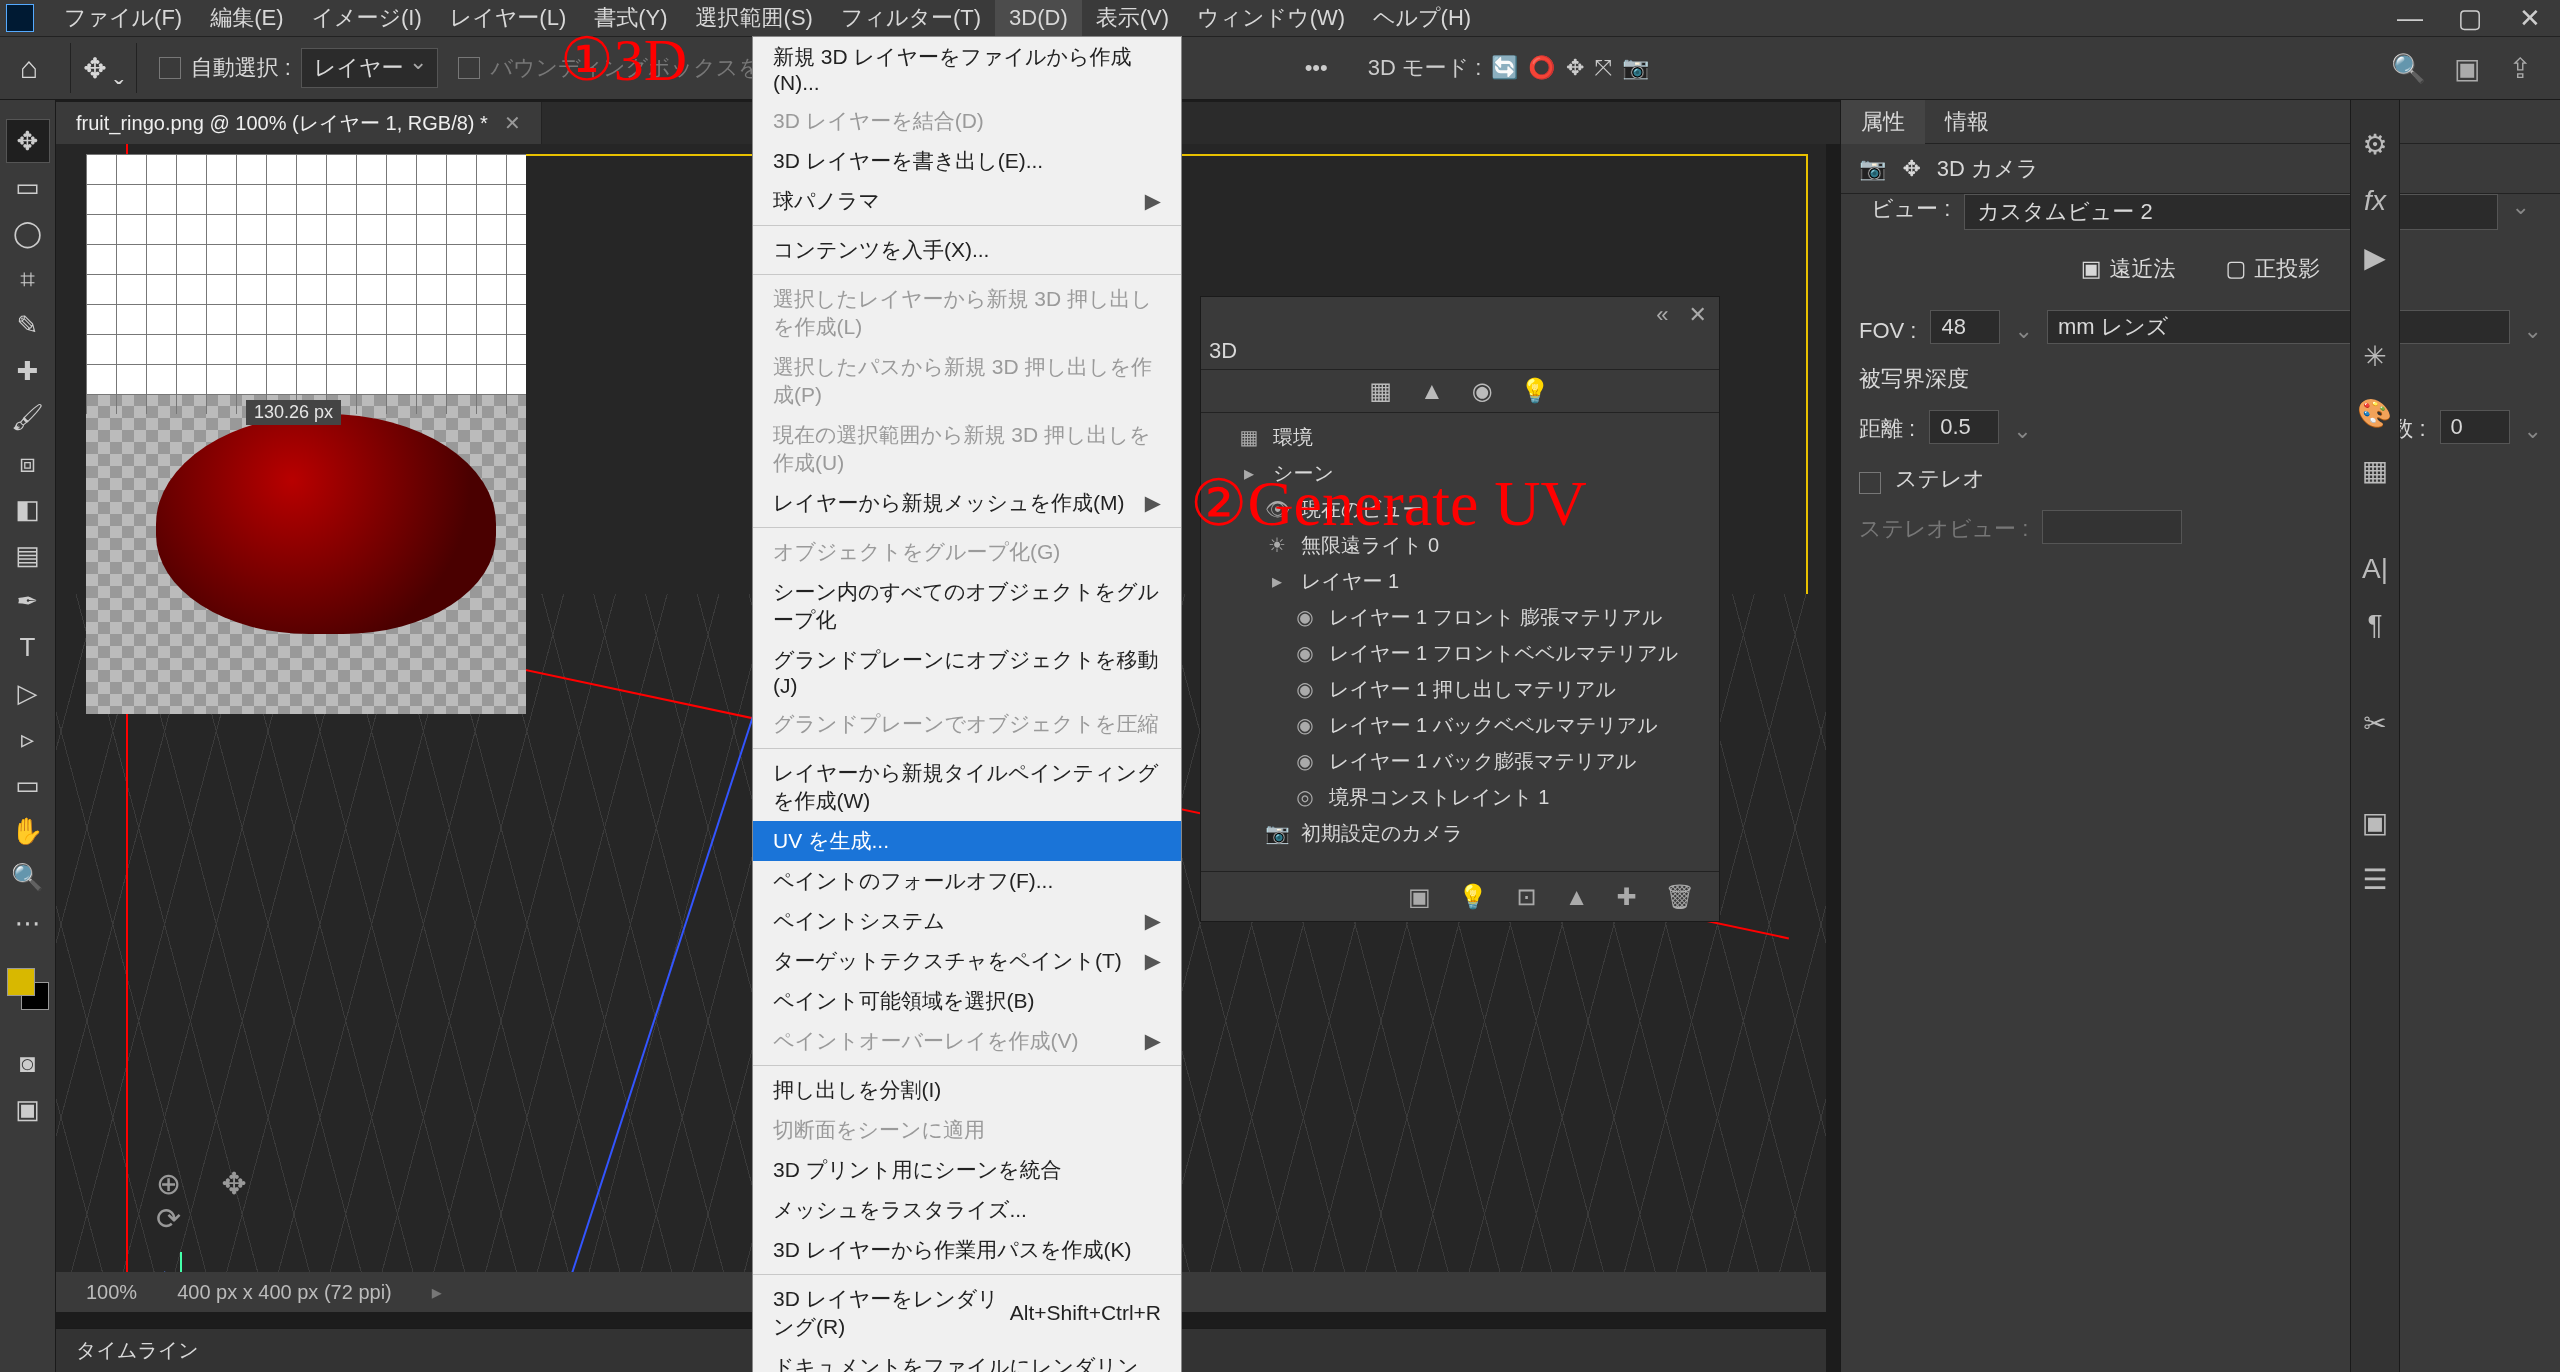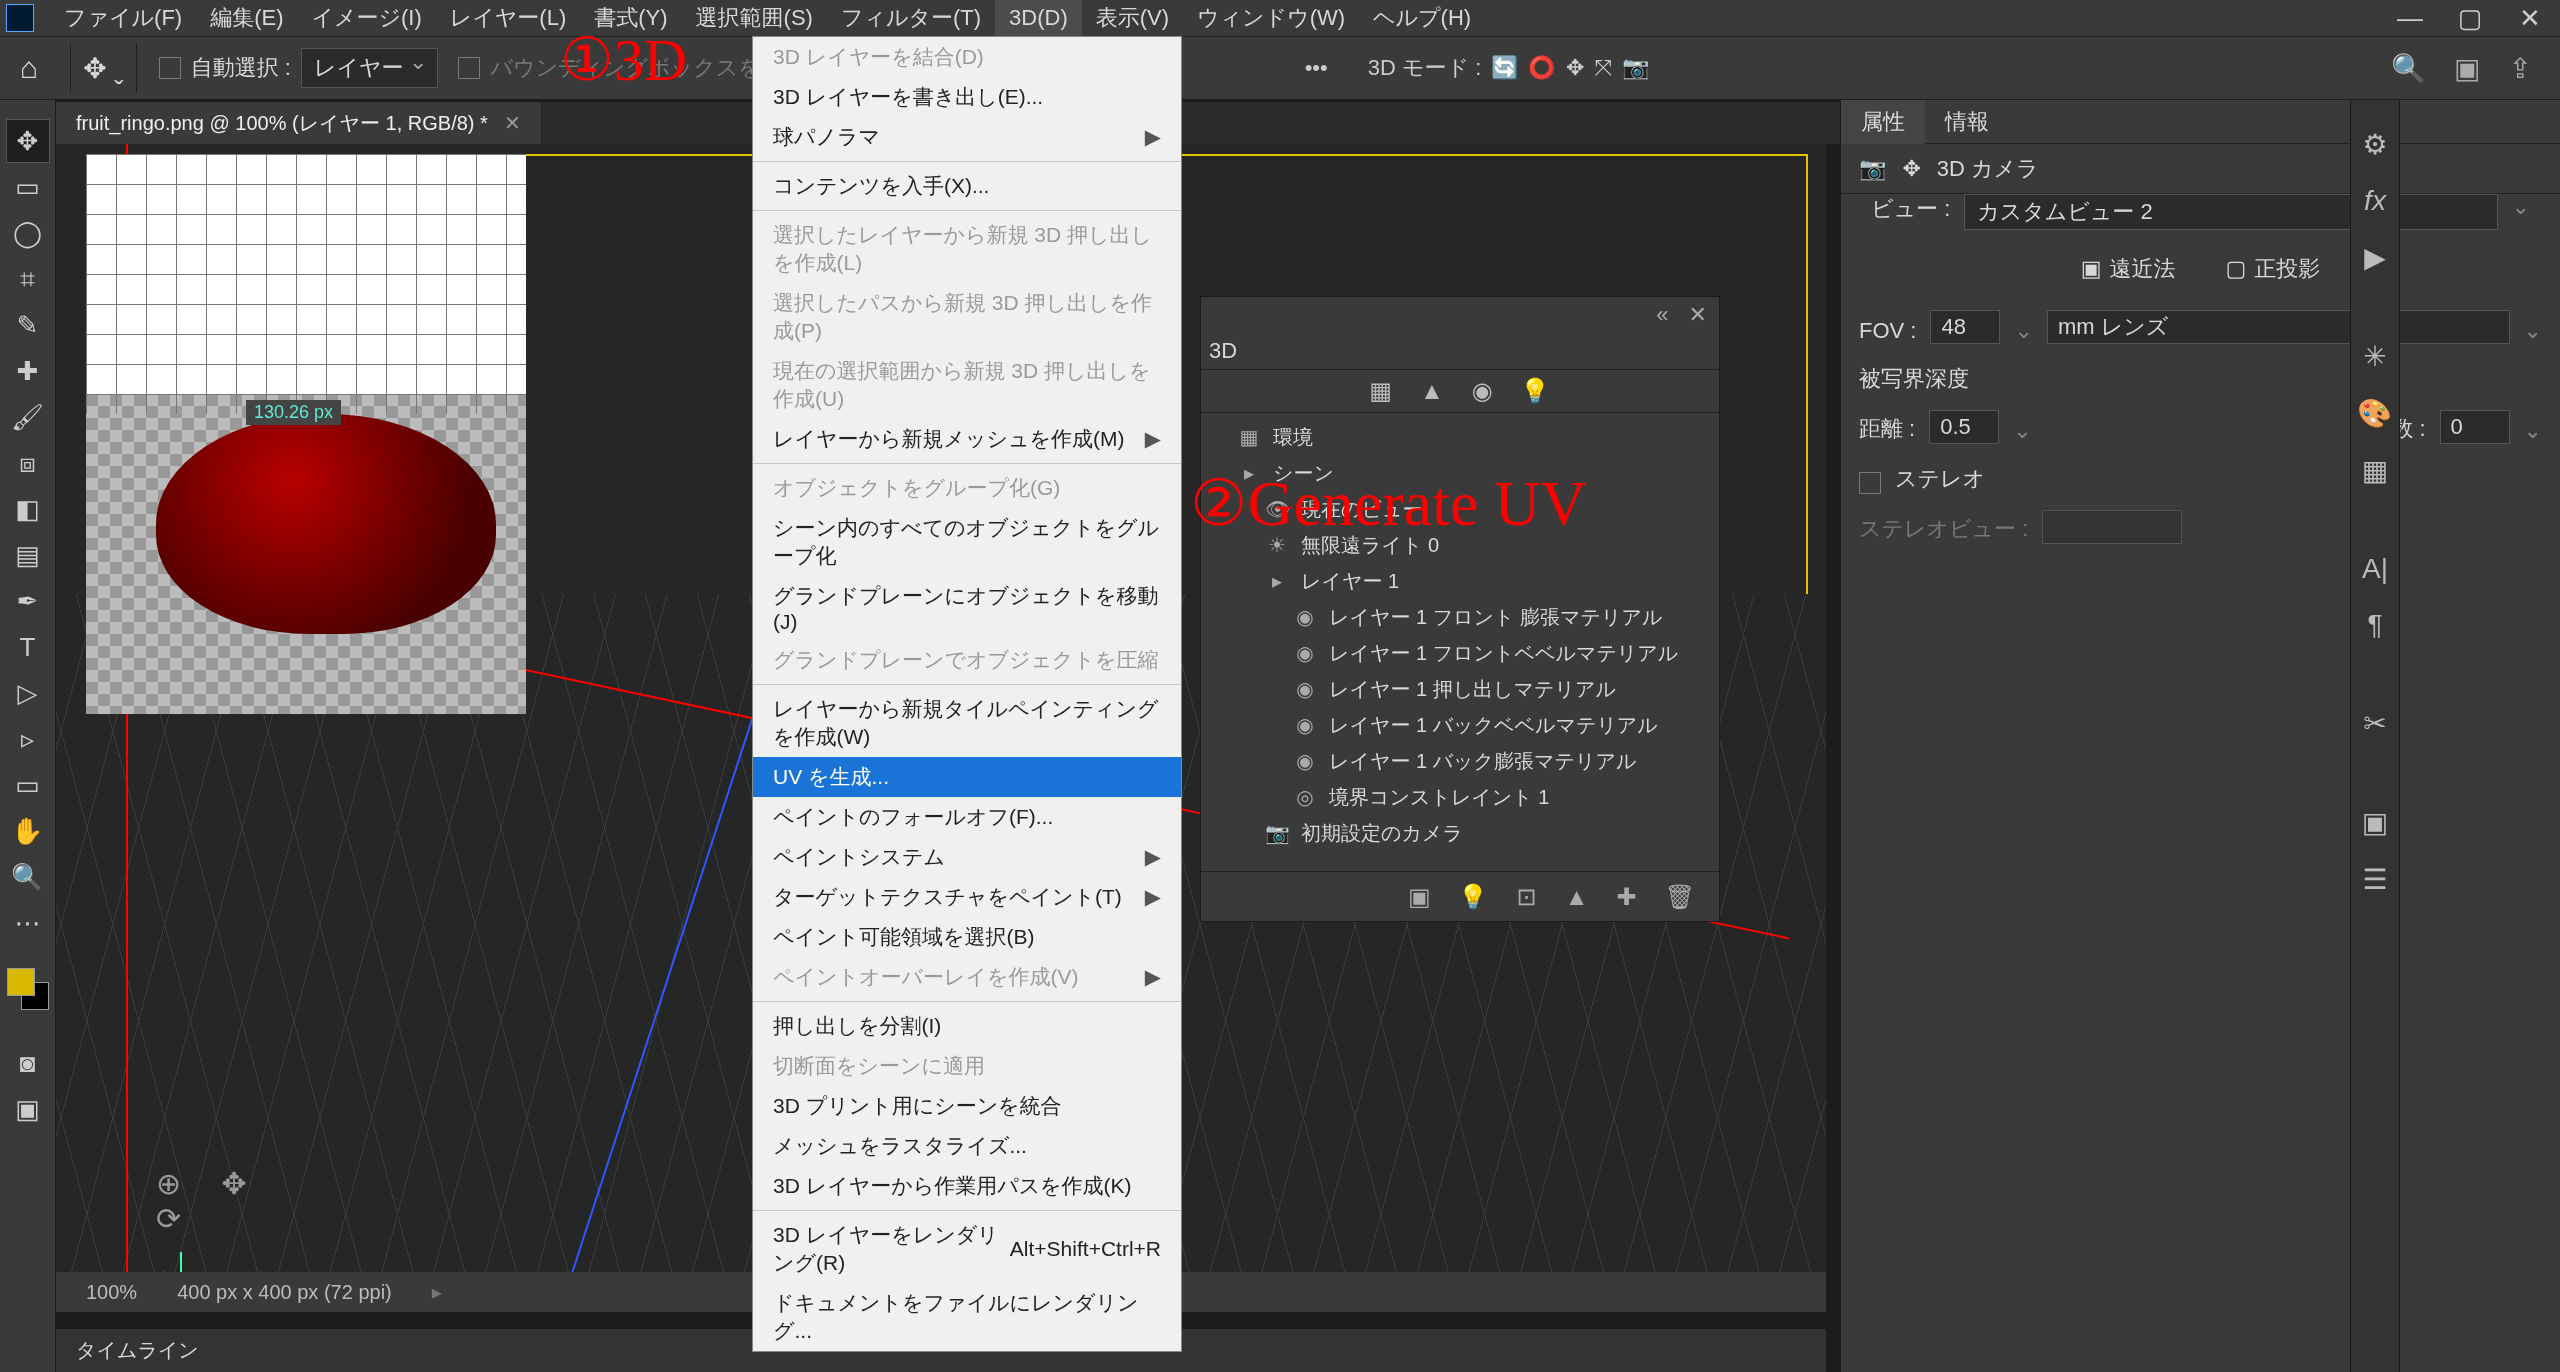--- a/index.html
+++ b/index.html
@@ -41,21 +41,21 @@
       repeating-linear-gradient(75deg,#3a3a3a 0 1px,transparent 1px 50px),
       repeating-linear-gradient(-75deg,#3a3a3a 0 1px,transparent 1px 50px),
       #262626}
   .imgframe{position:absolute;left:30px;top:10px;width:440px;height:560px;background:
       repeating-conic-gradient(#bbb 0 25%,#999 0 50%) 0 0/24px 24px}
   .imgframe .white{position:absolute;left:0;top:0;width:440px;height:240px;background:#fff}
   .imgframe .grid{position:absolute;left:0;top:0;width:440px;height:260px;
       background:linear-gradient(#777 1px,transparent 1px) 0 0/30px 30px,
                  linear-gradient(90deg,#777 1px,transparent 1px) 0 0/30px 30px}
   .imgframe .apple{position:absolute;left:70px;top:260px;width:340px;height:220px;background:radial-gradient(circle at 40% 30%,#b80000,#4a0000 70%);border-radius:50% 50% 45% 45%}
-  .ruler-lbl{position:absolute;left:160px;top:246px;background:#444;color:#5eead4;font-size:18px;padding:2px 8px}
+  .ruler-lbl{position:absolute;left:160px;top:246px;background:#444;color:#e5e5e5;font-size:18px;padding:2px 8px}
   .yline{position:absolute;left:70px;top:0;width:2px;height:1168px;background:#ff0000}
   .yline2{position:absolute;left:70px;top:440px;width:1700px;height:2px;background:#ff0000;transform-origin:left center;transform:rotate(12deg)}
   .bline{position:absolute;left:700px;top:560px;width:2px;height:600px;background:#3355ff;transform-origin:top center;transform:rotate(18deg)}
   .sel-outline{position:absolute;left:64px;top:10px;width:1688px;height:1260px;border:2px solid #e8c000;pointer-events:none}
   .axiswidget{position:absolute;left:100px;bottom:86px;width:120px;height:60px;color:#999;font-size:30px;letter-spacing:16px}
   .axis3d{position:absolute;left:100px;bottom:20px;width:50px;height:50px}
   .statusbar{position:absolute;left:0;bottom:0;width:1770px;height:40px;background:#3a3a3a;display:flex;align-items:center;gap:40px;padding-left:30px;font-size:20px;color:#bbb}
   
   .ddmenu{position:absolute;left:752px;top:36px;width:430px;background:#f0f0f0;color:#222;z-index:40;border:1px solid #888;font-size:21px}
   .ddmenu .row{padding:6px 20px;display:flex;justify-content:space-between;align-items:center}
@@ -203,20 +203,23 @@
     <span>400 px x 400 px (72 ppi)</span>
     <span style="color:#777">▸</span>
   </div>
 </div>
 
 <div class="timeline">
   <span>タイムライン</span>
 </div>
 
 <div class="ddmenu" id="ddmenu">
+    <div class="row">
+      <span>新規 3D レイヤーをファイルから作成(N)...</span>
+    </div>
     <div class="row dis">
       <span>3D レイヤーを結合(D)</span>
     </div>
     <div class="row">
       <span>3D レイヤーを書き出し(E)...</span>
     </div>
     <div class="row">
       <span>球パノラマ</span>
       <span class="tri">▶</span>
     </div>

